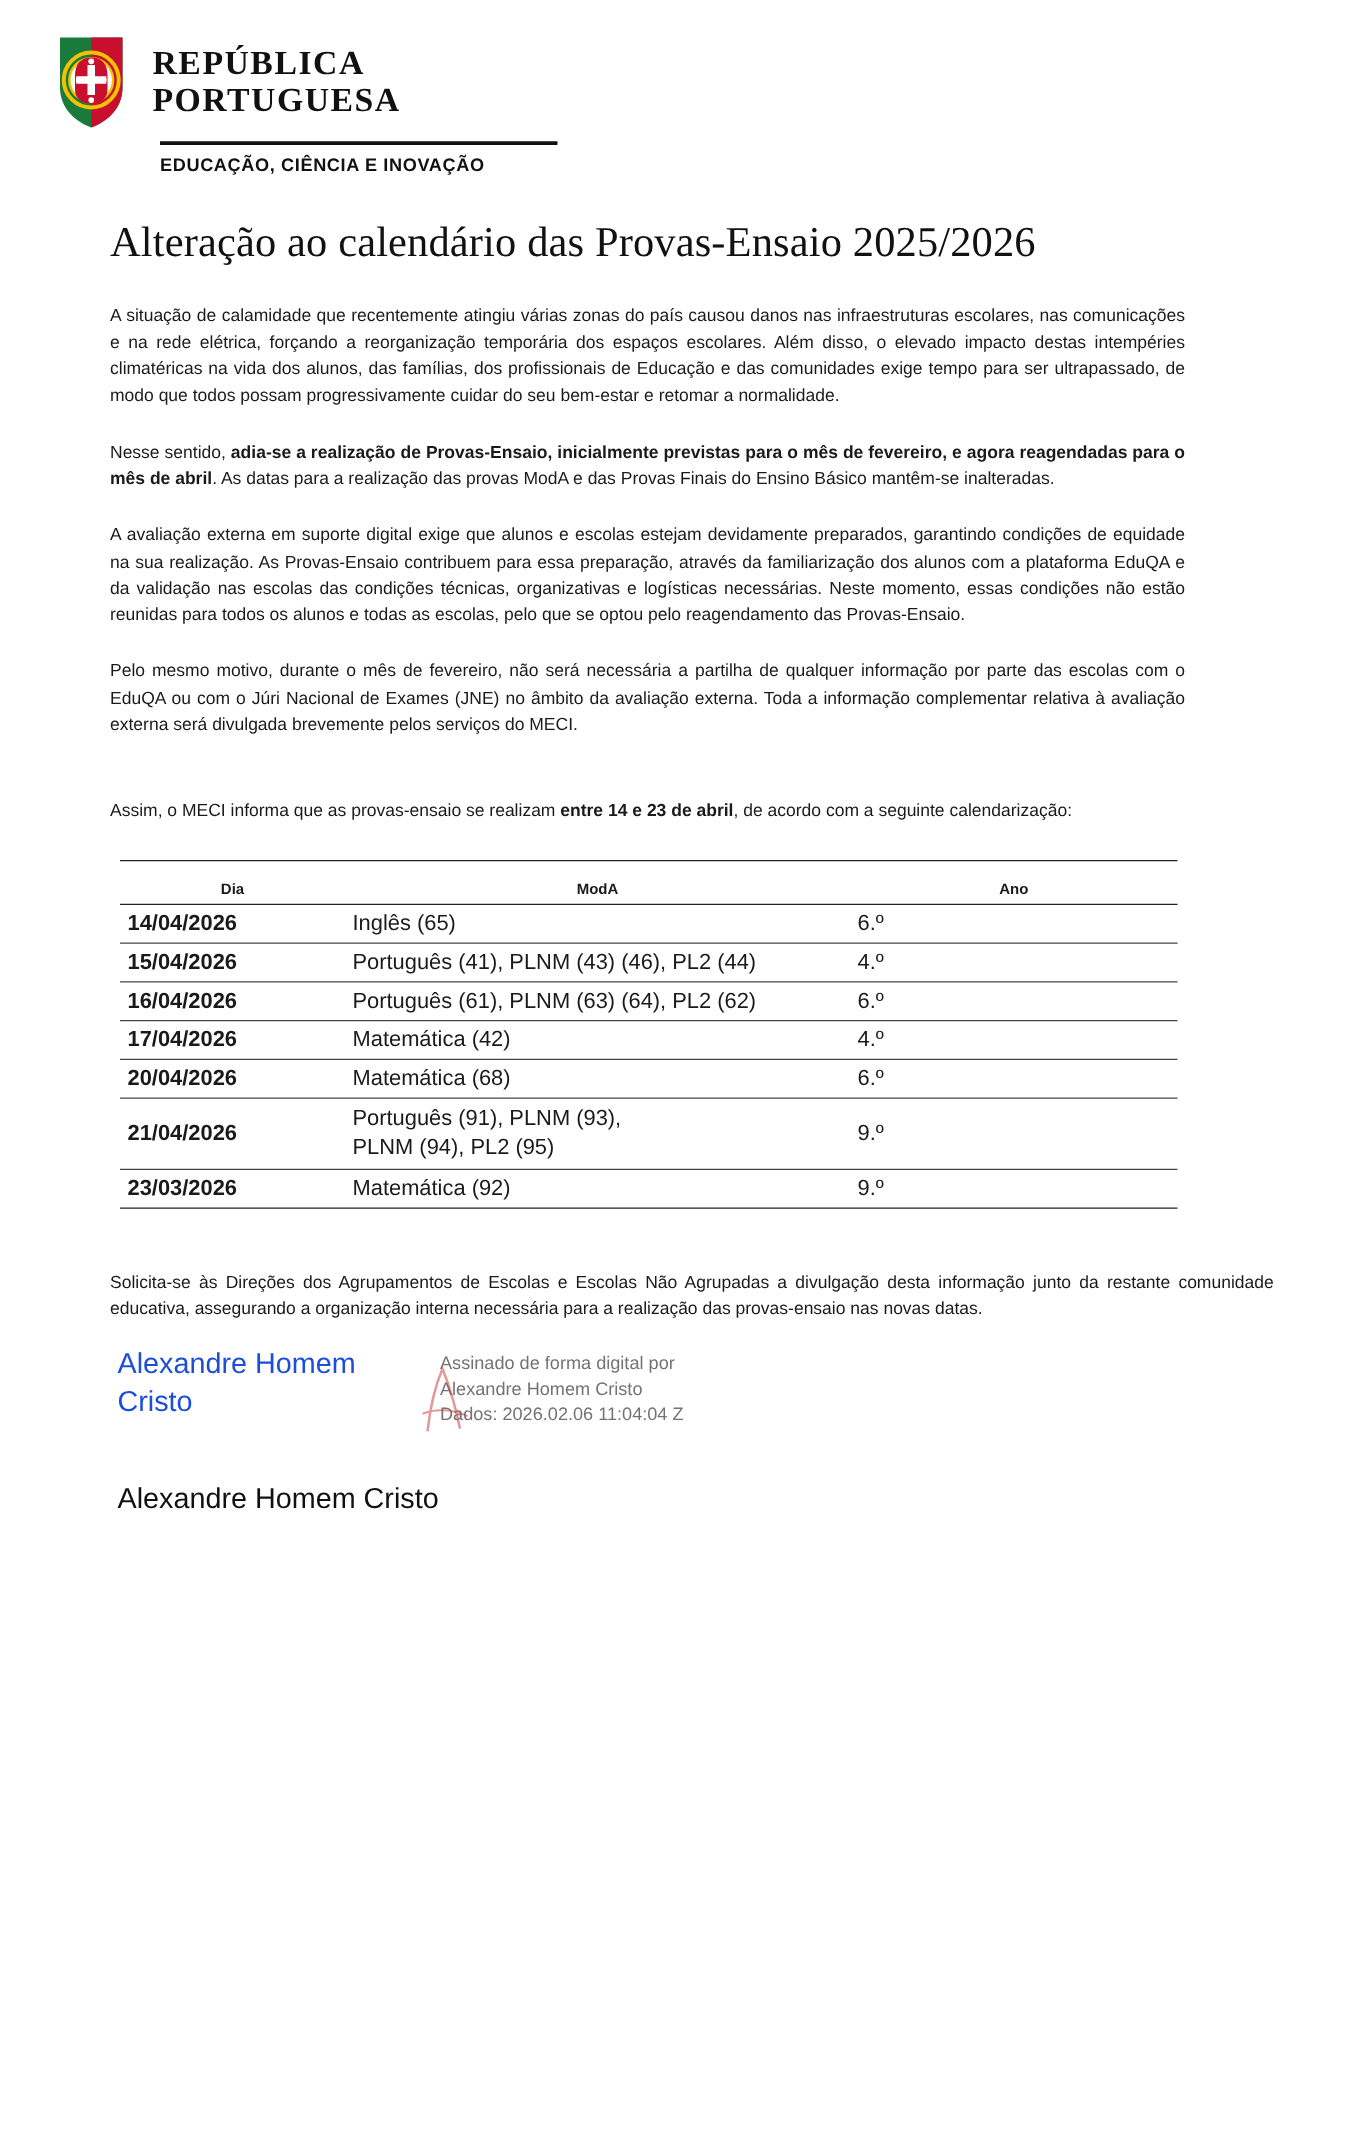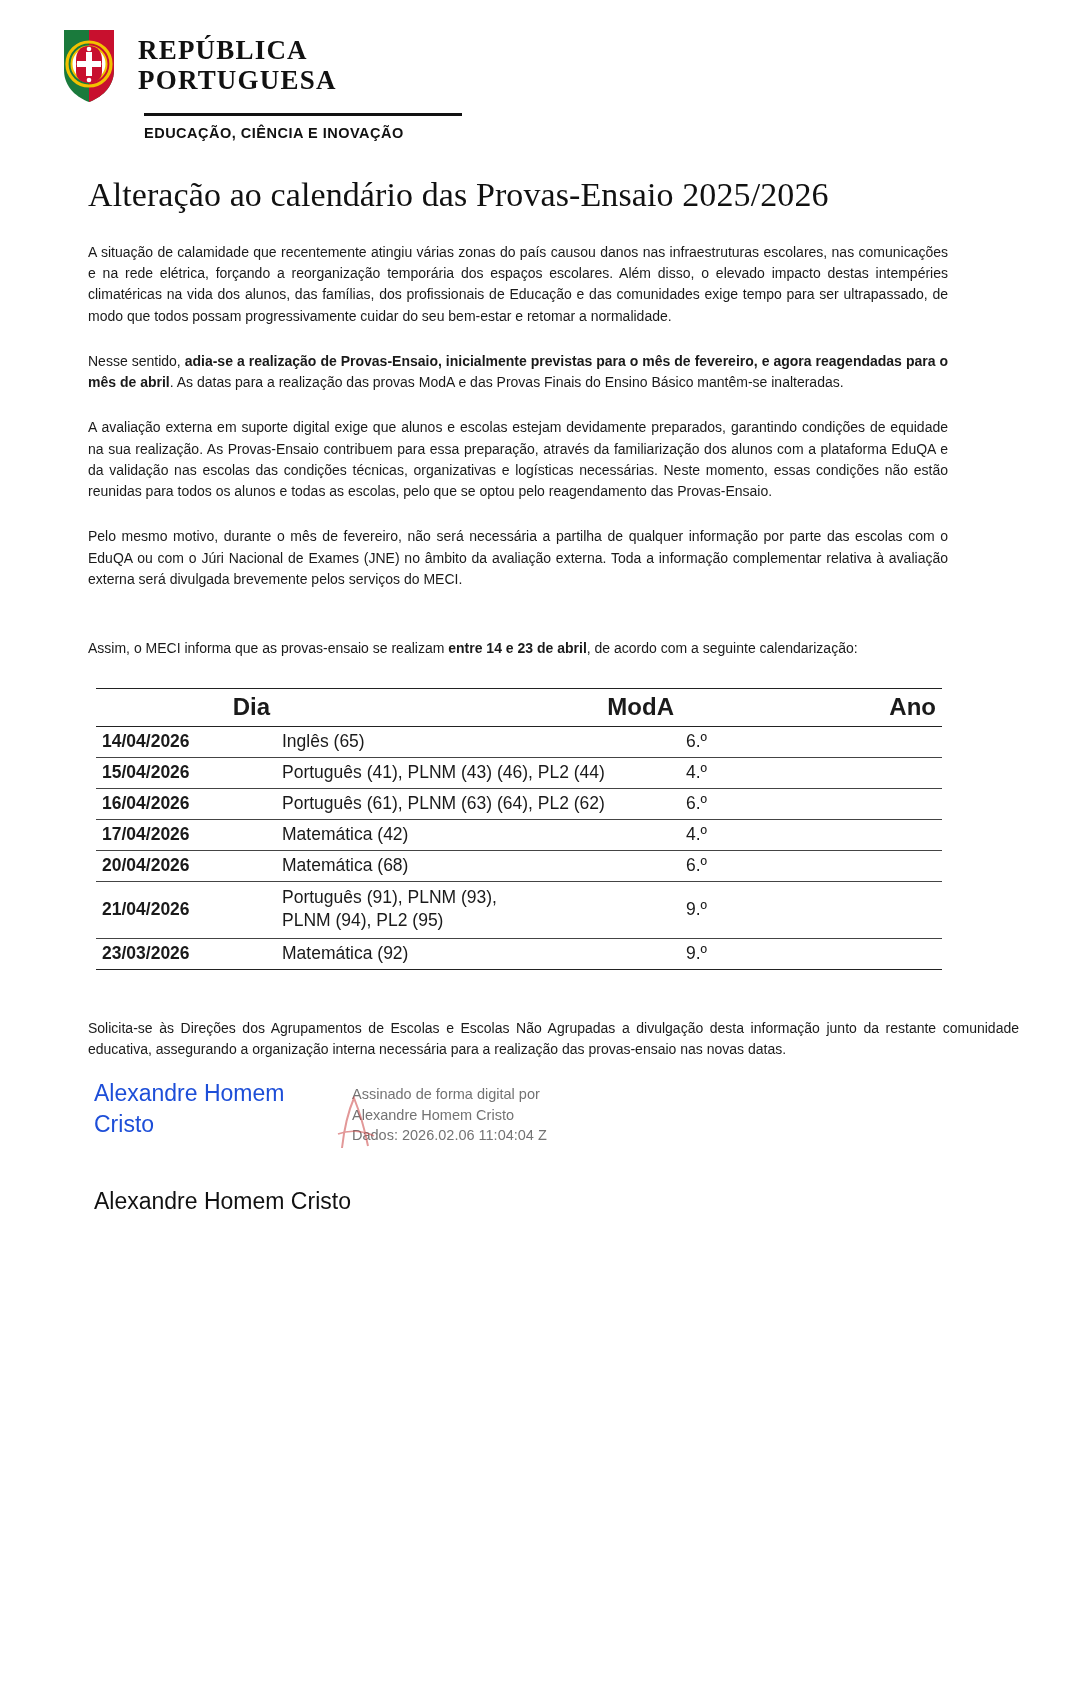--- a/index.html
+++ b/index.html
@@ -18,21 +18,21 @@
   .page {
     width: 1076px;
     height: 1706px;
     position: relative;
     box-sizing: border-box;
     padding: 0;
   }
 
   
   .header {
-    padding: 26px 0 0 56px;
+    padding: 26px 0 0 40px;
     display: flex;
     flex-direction: column;
   }
   .logo-row {
     display: flex;
     align-items: center;
   }
   .shield {
     width: 66px;
     height: 78px;
@@ -95,26 +95,26 @@
   .table-wrap {
     margin: 28px 0 0 0;
     padding: 0 134px 0 96px;
   }
   table.cal {
     width: 100%;
     border-collapse: collapse;
     font-size: 17.5px;
   }
   table.cal th {
-    text-align: right;
-    font-weight: bold;
-    padding: 4px 6px 5px 6px;
+    text-align: center;
+    font-weight: bold;
+    padding: 15px 6px 5px 6px;
     border-top: 1.6px solid #222;
     border-bottom: 1.2px solid #222;
-    font-size: 24px;
+    font-size: 12px;
   }
   table.cal td {
     padding: 4px 6px 5px 6px;
     border-bottom: 1px solid #444;
     vertical-align: middle;
   }
   table.cal tr:last-child td {
     border-bottom: 1.6px solid #222;
   }
   td.c-dia { font-weight: bold; white-space: nowrap; width: 168px; }

